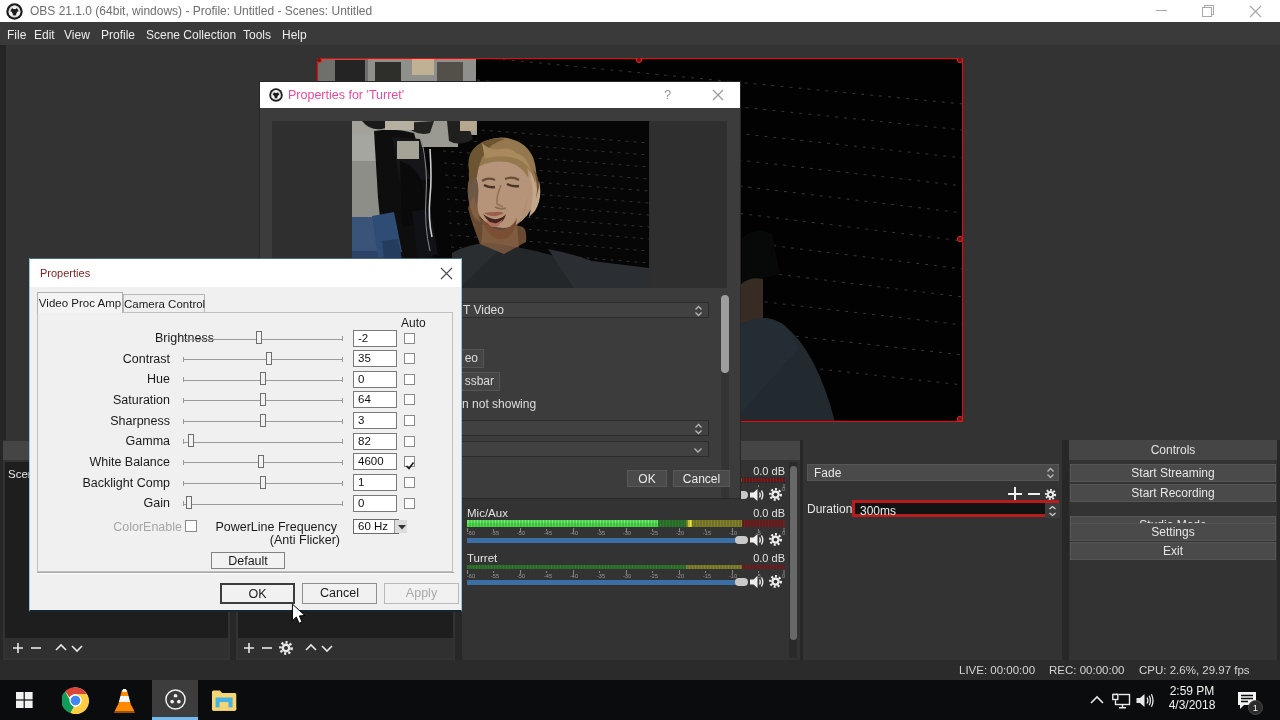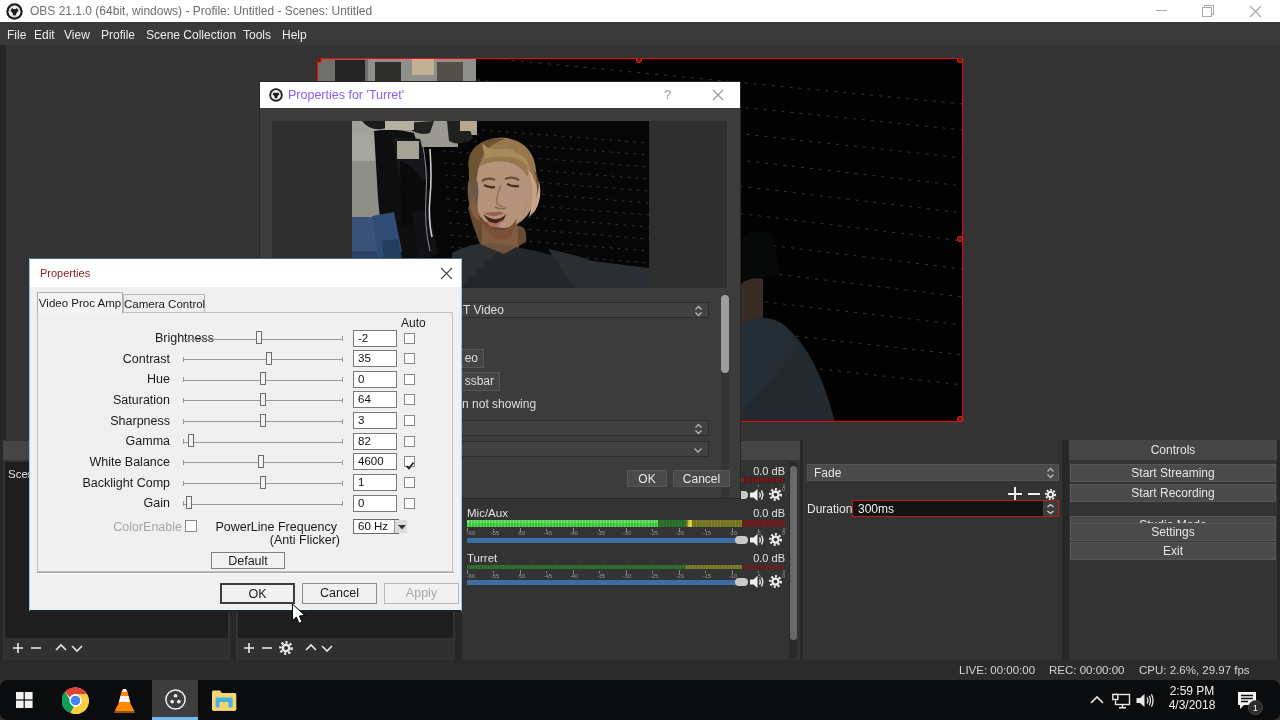--- a/index.html
+++ b/index.html
@@ -276,21 +276,21 @@
       <path d="M20 8 L32 8" stroke-width="2"></path>
     </svg>
     <svg class="abs" style="left:241px;top:48px" width="13" height="13" viewBox="0 0 16 16">
       <g>
           <circle cx="8" cy="8" r="5.6" fill="none" stroke="#f0f0f0" stroke-width="2.6" stroke-dasharray="2.1 2.1"></circle>
           <circle cx="8" cy="8" r="4.4" fill="#f0f0f0"></circle>
           <circle cx="8" cy="8" r="2" fill="#333333"></circle>
         </g>
     </svg>
     <div class="abs" style="left:4px;top:62px;font-size:12px;color:#e6e6e6;">Duration</div>
-    <div class="abs" style="left:49px;top:60px;width:207px;height:17px;background:#131313;border:1px solid #b91c1c;color:#efefef;font-size:12px;text-decoration:underline;">
+    <div class="abs" style="left:49px;top:60px;width:207px;height:17px;background:#131313;border:3px solid #b91c1c;color:#efefef;font-size:12px;text-decoration:underline;">
       <span class="abs" style="left:5px;top:1px;">300ms</span>
       <div class="abs" style="left:190px;top:0;width:15px;height:15px;background:#3c3c3c;">
         <svg class="abs" style="left:3px;top:2px" width="9" height="12" viewBox="0 0 9 12" stroke="#cfcfcf" stroke-width="1.3" fill="none">
           <path d="M1.5 4 L4.5 1.5 L7.5 4 M1.5 8 L4.5 10.5 L7.5 8"></path>
         </svg>
       </div>
     </div>
   </div>
 
   <div class="abs" style="left:1069px;top:0;width:208px;height:220px;background:#333333;">
@@ -316,21 +316,21 @@
       <g fill="#f2f2f2">
         <circle cx="8.5" cy="4.6" r="2.1"></circle>
         <circle cx="5.1" cy="10.6" r="2.1"></circle>
         <circle cx="11.9" cy="10.6" r="2.1"></circle>
         <path d="M8.5 2.5 a6 6 0 0 1 5.2 9 l-1.8 -1 a4 4 0 0 0 -3.4 -6z" opacity="0.9"></path>
         <path d="M3.3 11.5 a6 6 0 0 1 5.2 -9 l0 2 a4 4 0 0 0 -3.4 6z" opacity="0.9"></path>
         <path d="M13.7 11.5 a6 6 0 0 1 -10.4 0 l1.8 -1 a4 4 0 0 0 6.8 0z" opacity="0.9"></path>
       </g>
       <circle cx="8.5" cy="8.5" r="2.6" fill="#1c1c1c"></circle>
     </svg>
-    <div class="abs" style="left:28px;top:6px;font-size:12.5px;color:#8b5cf6;">Properties for 'Turret'</div>
+    <div class="abs" style="left:28px;top:6px;font-size:12.5px;color:#ec4899;">Properties for 'Turret'</div>
     <div class="abs" style="left:404px;top:5px;font-size:13px;color:#9a9a9a;">?</div>
     <svg class="abs" style="left:452px;top:7px" width="12" height="12" viewBox="0 0 12 12">
       <path d="M1 1 L11 11 M11 1 L1 11" stroke="#9a9a9a" stroke-width="1.2" fill="none"></path>
     </svg>
   </div>
 
   <div class="abs" style="left:12px;top:39px;width:455px;height:167px;background:#2f2f2f;"></div>
   <svg class="abs" style="left:92px;top:39px;" width="297" height="167" viewBox="0 0 297 167">
     <rect width="297" height="167" fill="#060606"></rect>
 
@@ -527,21 +527,21 @@
   <div class="abs" style="left:7px;top:314px;width:417px;height:1px;background:#fdfdfd;"></div>
   <div class="abs" style="left:190px;top:324px;width:75px;height:21px;background:#f1f1f1;border:2px solid #3c3c3c;font-size:12.5px;color:#1a1a1a;text-align:center;line-height:18px;">OK</div>
   <div class="abs" style="left:272px;top:324px;width:75px;height:21px;background:#f1f1f1;border:1px solid #8f8f8f;font-size:12.5px;color:#1a1a1a;text-align:center;line-height:19px;">Cancel</div>
   <div class="abs" style="left:354px;top:324px;width:75px;height:21px;background:#f1f1f1;border:1px solid #b9b9b9;font-size:12.5px;color:#a9a9a9;text-align:center;line-height:19px;">Apply</div>
 </div>
 
 <svg class="abs" style="left:291px;top:603px;z-index:99" width="16" height="23" viewBox="0 0 14 21">
   <path d="M1 1 L1 16.2 L4.6 12.8 L7 18.6 L9.8 17.4 L7.4 11.8 L12.4 11.4 Z" fill="#ffffff" stroke="#000" stroke-width="0.9"></path>
 </svg>
 
-<div class="abs" style="left:0;top:680px;width:1280px;height:40px;background:#0b0c0e;border-radius:7px;">
+<div class="abs" style="left:0;top:680px;width:1280px;height:40px;background:#0b0c0e;">
 
   <svg class="abs" style="left:16px;top:12px" width="17" height="16" viewBox="0 0 17 16" fill="#f2f2f2">
     <rect x="0" y="0" width="7.6" height="7.4"></rect>
       <rect x="8.8" y="0" width="7.8" height="7.4"></rect>
     <rect x="0" y="8.6" width="7.6" height="7.4"></rect>
       <rect x="8.8" y="8.6" width="7.8" height="7.4"></rect>
   </svg>
 
   <svg class="abs" style="left:62px;top:687px;" width="0" height="0"></svg>
   <svg class="abs" style="left:62px;top:7px" width="27" height="27" viewBox="0 0 27 27">

